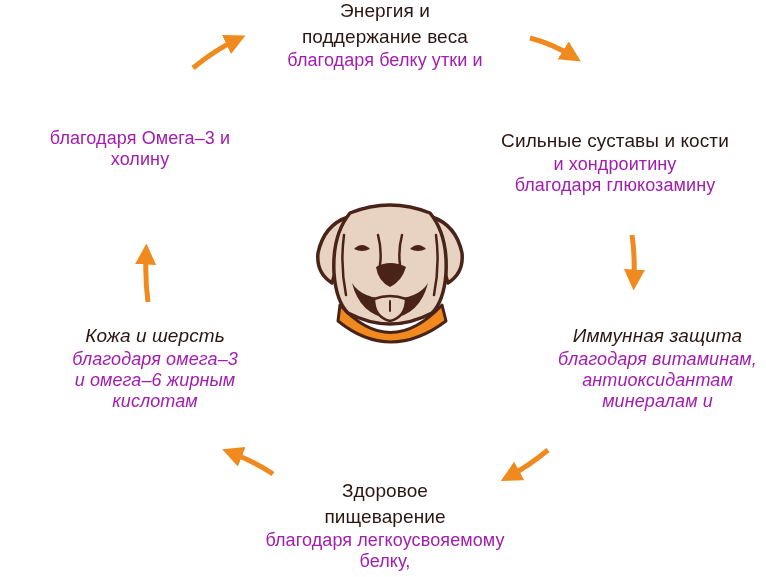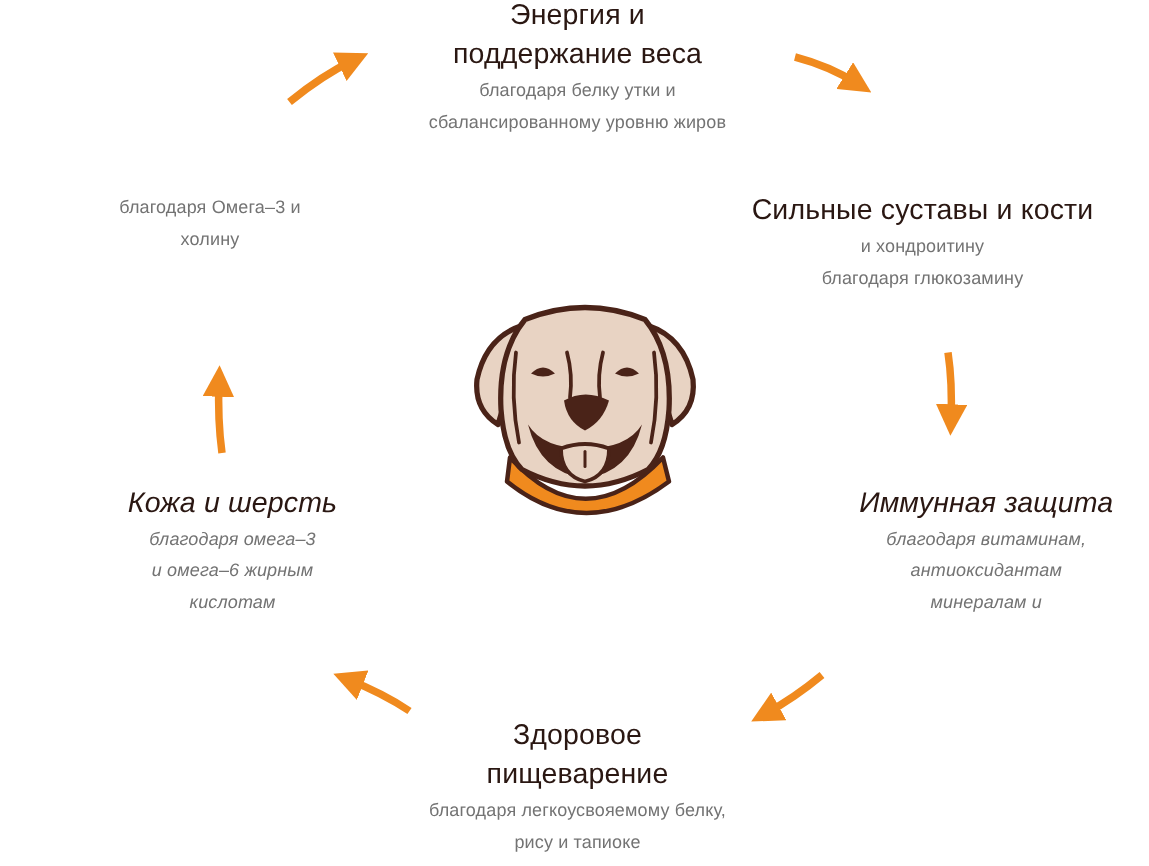--- a/index.html
+++ b/index.html
@@ -20,23 +20,23 @@
       text-align: center;
     }
     .block .title {
       font-size: 19px;
       line-height: 26px;
       font-weight: 500;
       color: #2a1712;
       letter-spacing: 0.1px;
     }
     .block .sub {
-      font-size: 12px;
+      font-size: 18px;
       line-height: 21px;
-      color: #737373;
+      color: #a21caf;
       letter-spacing: 0.1px;
     }
     .title span, .sub span { display: block; }
     svg.overlay {
       position: absolute;
       left: 0; top: 0;
       width: 766px; height: 577px;
       pointer-events: none;
     }
     .dog {
@@ -100,21 +100,20 @@
   </svg>
 </div>
 
 <div class="block" style="left:230px; top:-2px; width:310px;">
   <div class="title">
     <span>Энергия и</span>
     <span>поддержание веса</span>
   </div>
   <div class="sub">
     <span>благодаря белку утки и</span>
-    <span>сбалансированному уровню жиров</span>
   </div>
 </div>
 
 <div class="block" style="left:470px; top:128px; width:290px;">
   <div class="title">
     <span>Сильные суставы и кости</span>
   </div>
   <div class="sub">
     <span>и хондроитину</span>
     <span>благодаря глюкозамину</span>

